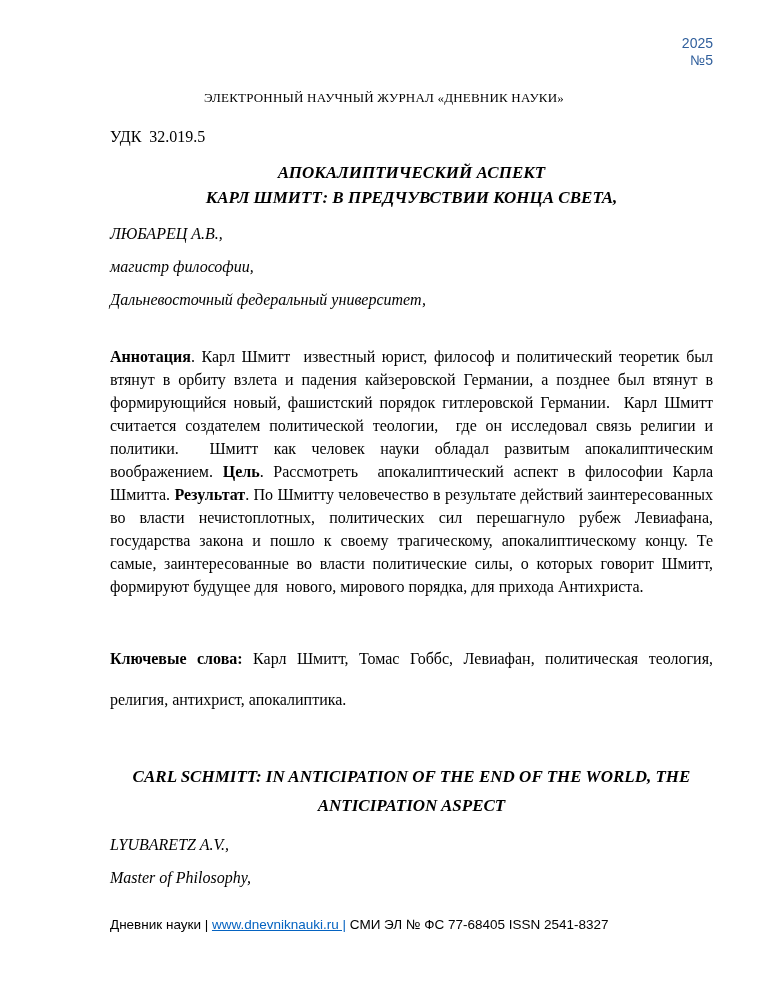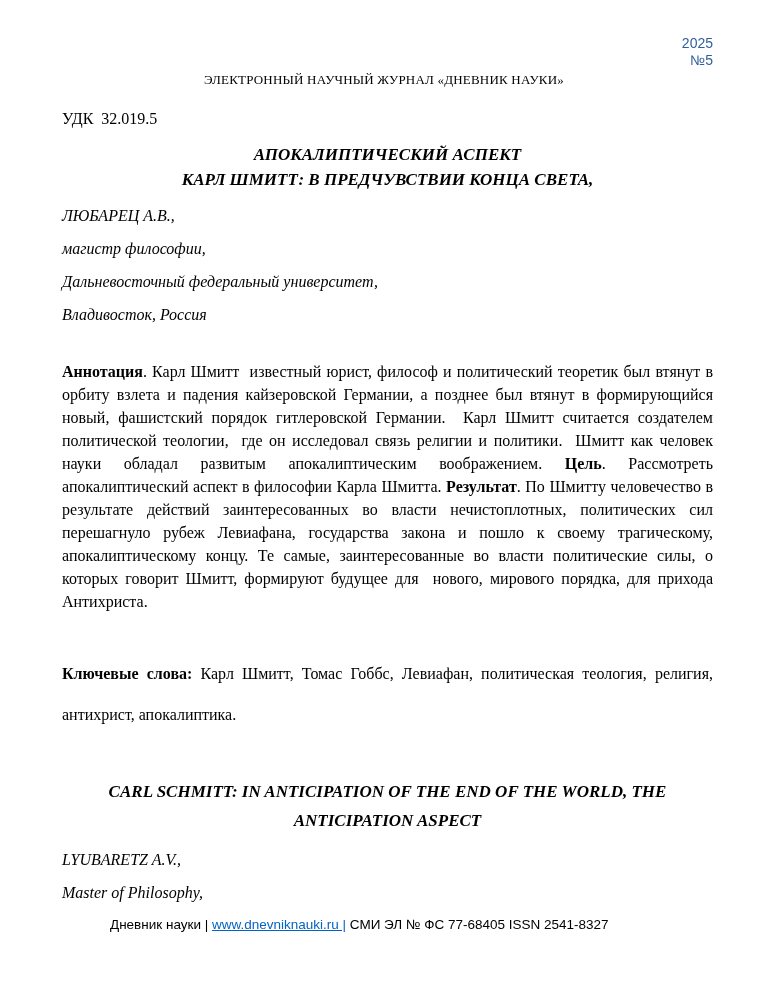--- a/index.html
+++ b/index.html
@@ -20,28 +20,28 @@
     position: absolute;
     top: 35px;
     right: 55px;
     text-align: right;
     font-family: "Liberation Sans", sans-serif;
     font-size: 14px;
     color: var(--issue-blue, #305F9C);
     line-height: 17px;
   }
   .journal-header {
-    padding-top: 72px;
+    padding-top: 90px;
     text-align: center;
     font-size: 13px;
     line-height: 16px;
     letter-spacing: 0.2px;
   }
   .content {
-    padding-left: 62px;
+    padding-left: 110px;
     padding-right: 55px;
   }
   .udc {
     margin-top: 21px;
     font-size: 16px;
     line-height: 19px;
     white-space: pre-wrap;
   }
   .title-ru, .title-en {
     text-align: center;
@@ -107,21 +107,20 @@
 
     <div class="title-ru">
       <div>АПОКАЛИПТИЧЕСКИЙ АСПЕКТ</div>
       <div>КАРЛ ШМИТТ: В ПРЕДЧУВСТВИИ КОНЦА СВЕТА,</div>
     </div>
 
     <div class="byline">
       <p class="author">ЛЮБАРЕЦ А.В.,</p>
       <p>магистр философии,</p>
       <p>Дальневосточный федеральный университет,</p>
-      <p>Владивосток, Россия</p>
     </div>
 
     <p class="abstract"><b>Аннотация</b><span>. Карл Шмитт  известный юрист, философ и политический теоретик был втянут в орбиту взлета и падения кайзеровской Германии, а позднее был втянут в формирующийся новый, фашистский порядок гитлеровской Германии.  Карл Шмитт считается создателем политической теологии,  где он исследовал связь религии и политики.  Шмитт как человек науки обладал развитым апокалиптическим воображением. </span><b>Цель</b><span>. Рассмотреть  апокалиптический аспект в философии Карла Шмитта. </span><b>Результат</b><span>. По Шмитту человечество в результате действий заинтересованных во власти нечистоплотных, политических сил перешагнуло рубеж Левиафана, государства закона и пошло к своему трагическому, апокалиптическому концу. Те самые, заинтересованные во власти политические силы, о которых говорит Шмитт, формируют будущее для  нового, мирового порядка, для прихода Антихриста.</span></p>
 
     <p class="keywords"><b>Ключевые слова:</b><span> Карл Шмитт, Томас Гоббс, Левиафан, политическая теология, религия, антихрист, апокалиптика.</span></p>
 
     <div class="title-en">
       <div>CARL SCHMITT: IN ANTICIPATION OF THE END OF THE WORLD, THE</div>
       <div>ANTICIPATION ASPECT</div>
     </div>

